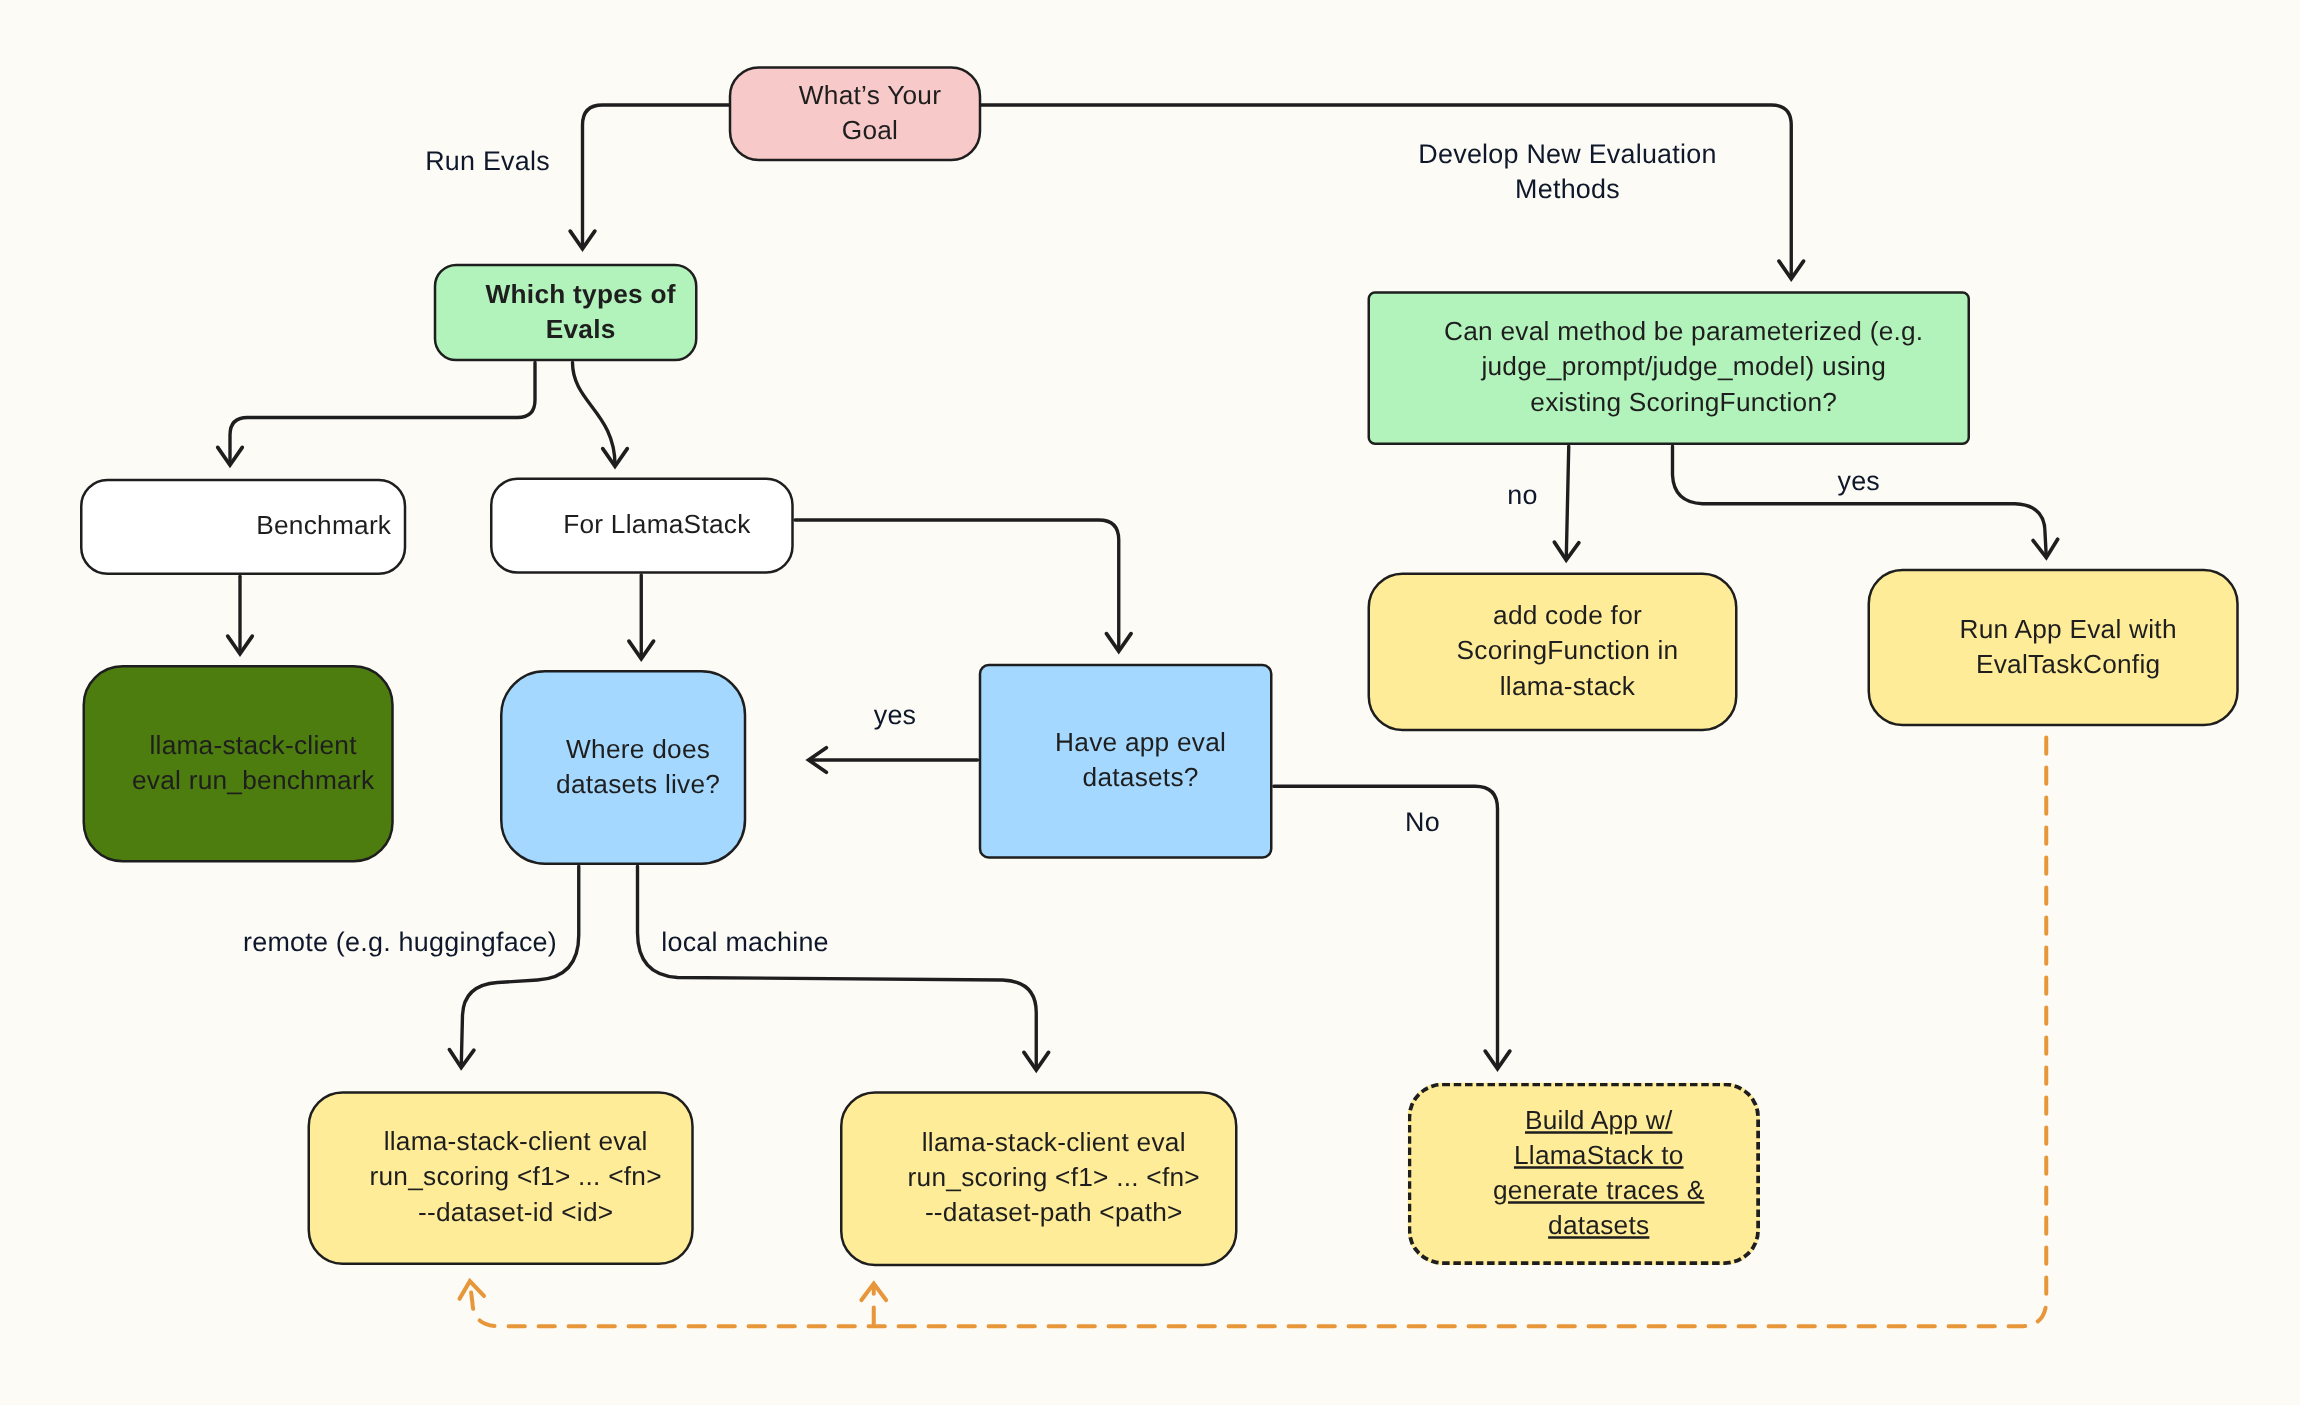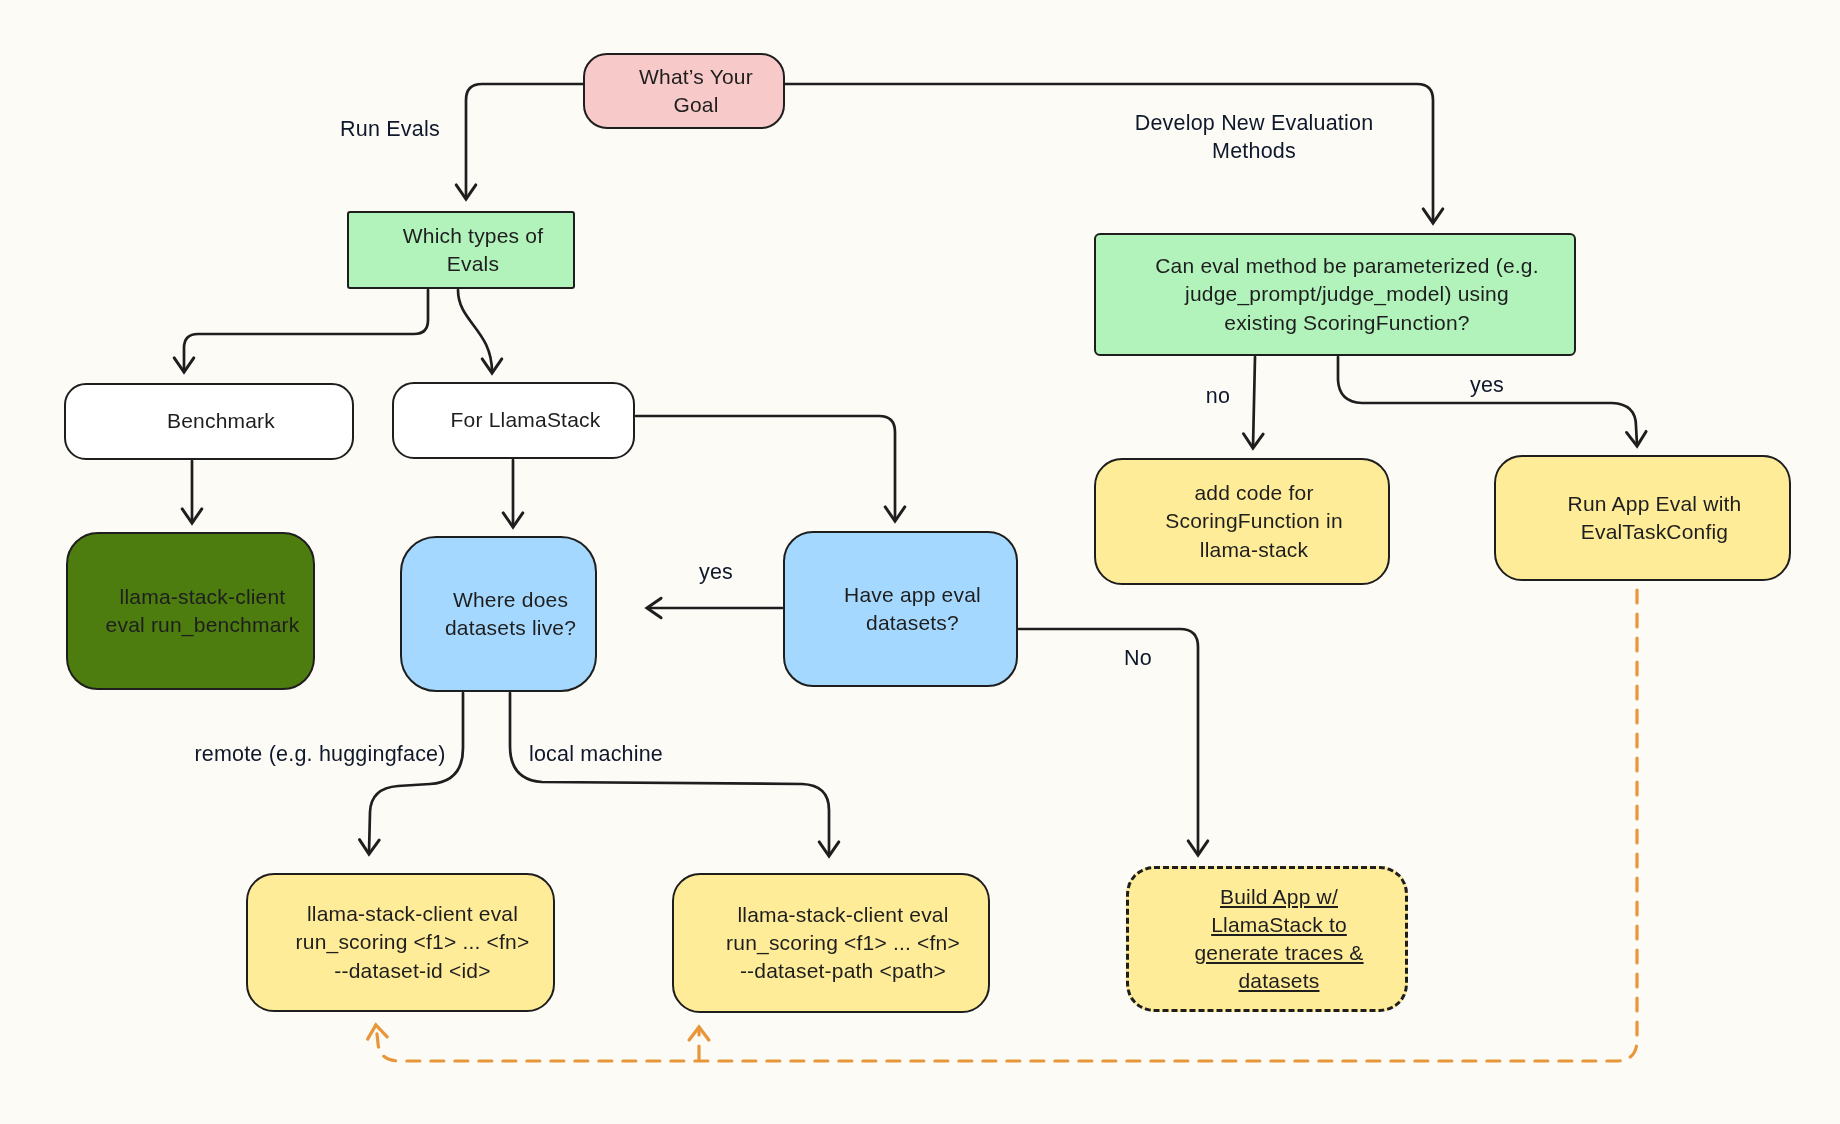--- a/index.html
+++ b/index.html
@@ -90,50 +90,50 @@
       <path d="M 1637 590 L 1637 1040 Q 1637 1061 1616 1061 L 400 1061 Q 379 1061 378 1043 L 376 1026" marker-end="url(#aho)"></path>
       <path d="M 699 1059 L 699 1028" marker-end="url(#aho)"></path>
     </g>
   </svg>
 
   <div class="node" style="left: 583px; top: 53px; width: 202px; height: 76px; border-radius: 24px; background-color: rgb(248, 201, 201);">
     <span class="node-label">What’s Your
 Goal</span>
   </div>
 
-  <div class="node" style="left: 347px; top: 211px; width: 228px; height: 78px; border-radius: 3px; background-color: rgb(178, 242, 187);">
+  <div class="node" style="left: 347px; top: 211px; width: 211px; height: 78px; border-radius: 18px; background-color: rgb(178, 242, 187); font-weight: bold;">
     <span class="node-label">Which types of
 Evals</span>
   </div>
 
   <div class="node" style="left: 1094px; top: 233px; width: 482px; height: 123px; border-radius: 6px; background-color: rgb(178, 242, 187);">
     <span class="node-label">Can eval method be parameterized (e.g.
 judge_prompt/judge_model) using
 existing ScoringFunction?</span>
   </div>
 
-  <div class="node" style="left: 64px; top: 383px; width: 290px; height: 77px; border-radius: 22px; background-color: rgb(255, 255, 255);">
+  <div class="node" style="left: 64px; top: 383px; width: 261px; height: 77px; border-radius: 22px; background-color: rgb(255, 255, 255); justify-content: flex-end;">
     <span class="node-label">Benchmark</span>
   </div>
 
   <div class="node" style="left: 392px; top: 382px; width: 243px; height: 77px; border-radius: 22px; background-color: rgb(255, 255, 255);">
     <span class="node-label">For LlamaStack</span>
   </div>
 
   <div class="node" style="left: 66px; top: 532px; width: 249px; height: 158px; border-radius: 32px; background-color: #4d7c0f;">
     <span class="node-label">llama-stack-client
 eval run_benchmark</span>
   </div>
 
   <div class="node" style="left: 400px; top: 536px; width: 197px; height: 156px; border-radius: 36px; background-color: rgb(165, 216, 255);">
     <span class="node-label">Where does
 datasets live?</span>
   </div>
 
-  <div class="node" style="left: 783px; top: 531px; width: 235px; height: 156px; border-radius: 30px; background-color: rgb(165, 216, 255);">
+  <div class="node" style="left: 783px; top: 531px; width: 235px; height: 156px; border-radius: 8px; background-color: rgb(165, 216, 255);">
     <span class="node-label">Have app eval
 datasets?</span>
   </div>
 
   <div class="node" style="left: 1094px; top: 458px; width: 296px; height: 127px; border-radius: 28px; background-color: rgb(255, 236, 153);">
     <span class="node-label">add code for
 ScoringFunction in
 llama-stack</span>
   </div>
 

